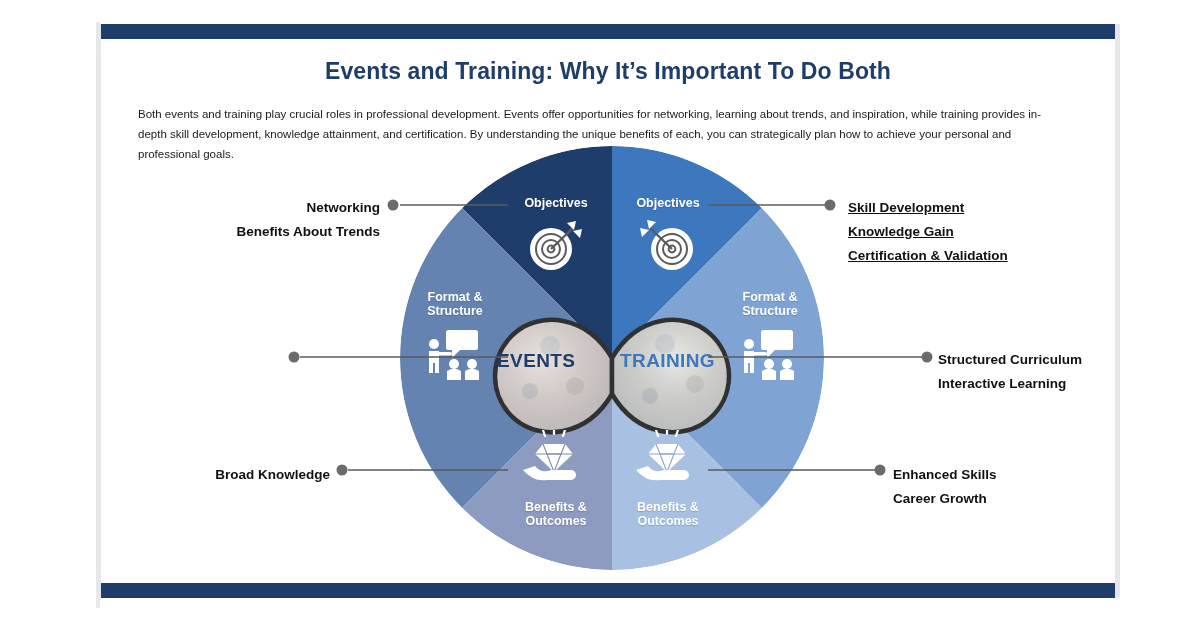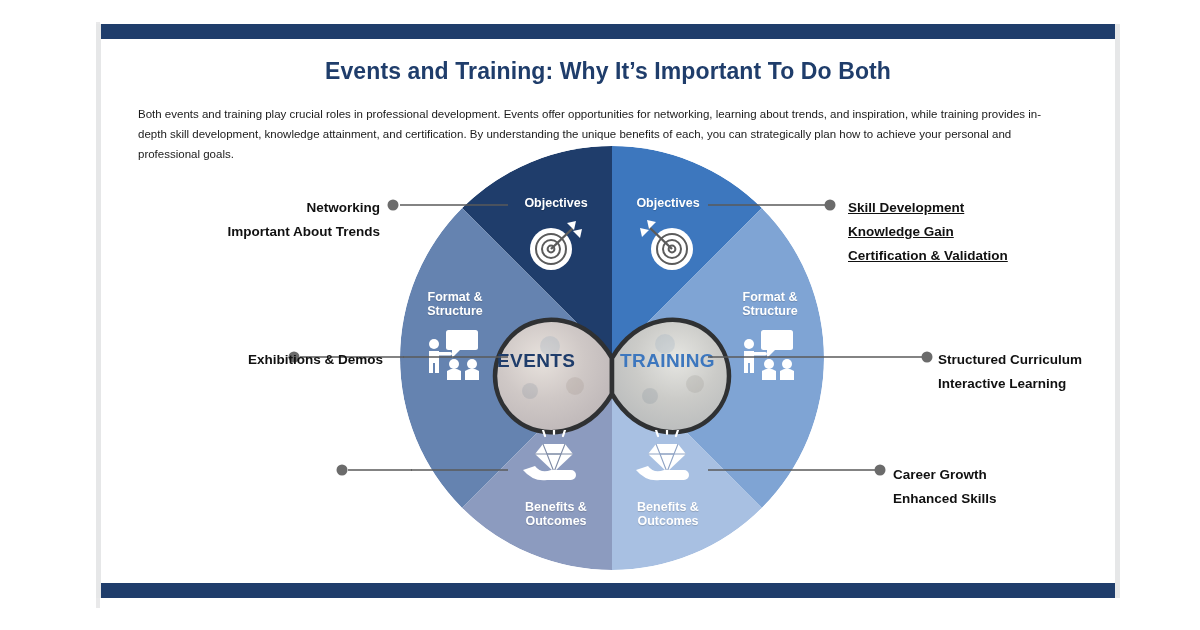--- a/index.html
+++ b/index.html
@@ -285,35 +285,35 @@
       <circle cx="872" cy="470" r="5.5"></circle>
     </g>
     <g stroke="#5a5a5a" stroke-width="1.6" fill="none">
       <line x1="292" y1="357" x2="396" y2="357"></line>
       <line x1="340" y1="470" x2="404" y2="470"></line>
     </g>
   </svg>
 
   <div class="callout left co-l1">
     <div>Networking</div>
-    <div>Important About Trends</div>
+    <div>Benefits About Trends</div>
   </div>
   <div class="callout left co-l2">
-    <div>Exhibitions &amp; Demos</div>
   </div>
   <div class="callout left co-l3">
+    <div>Broad Knowledge</div>
   </div>
 
   <div class="callout right co-r1">
     <div>Skill Development</div>
     <div>Knowledge Gain</div>
     <div>Certification &amp; Validation</div>
   </div>
   <div class="callout right co-r2">
     <div>Structured Curriculum</div>
     <div>Interactive Learning</div>
   </div>
   <div class="callout right co-r3">
+    <div>Enhanced Skills</div>
     <div>Career Growth</div>
-    <div>Enhanced Skills</div>
   </div>
 
 </div>
 
 </body></html>

